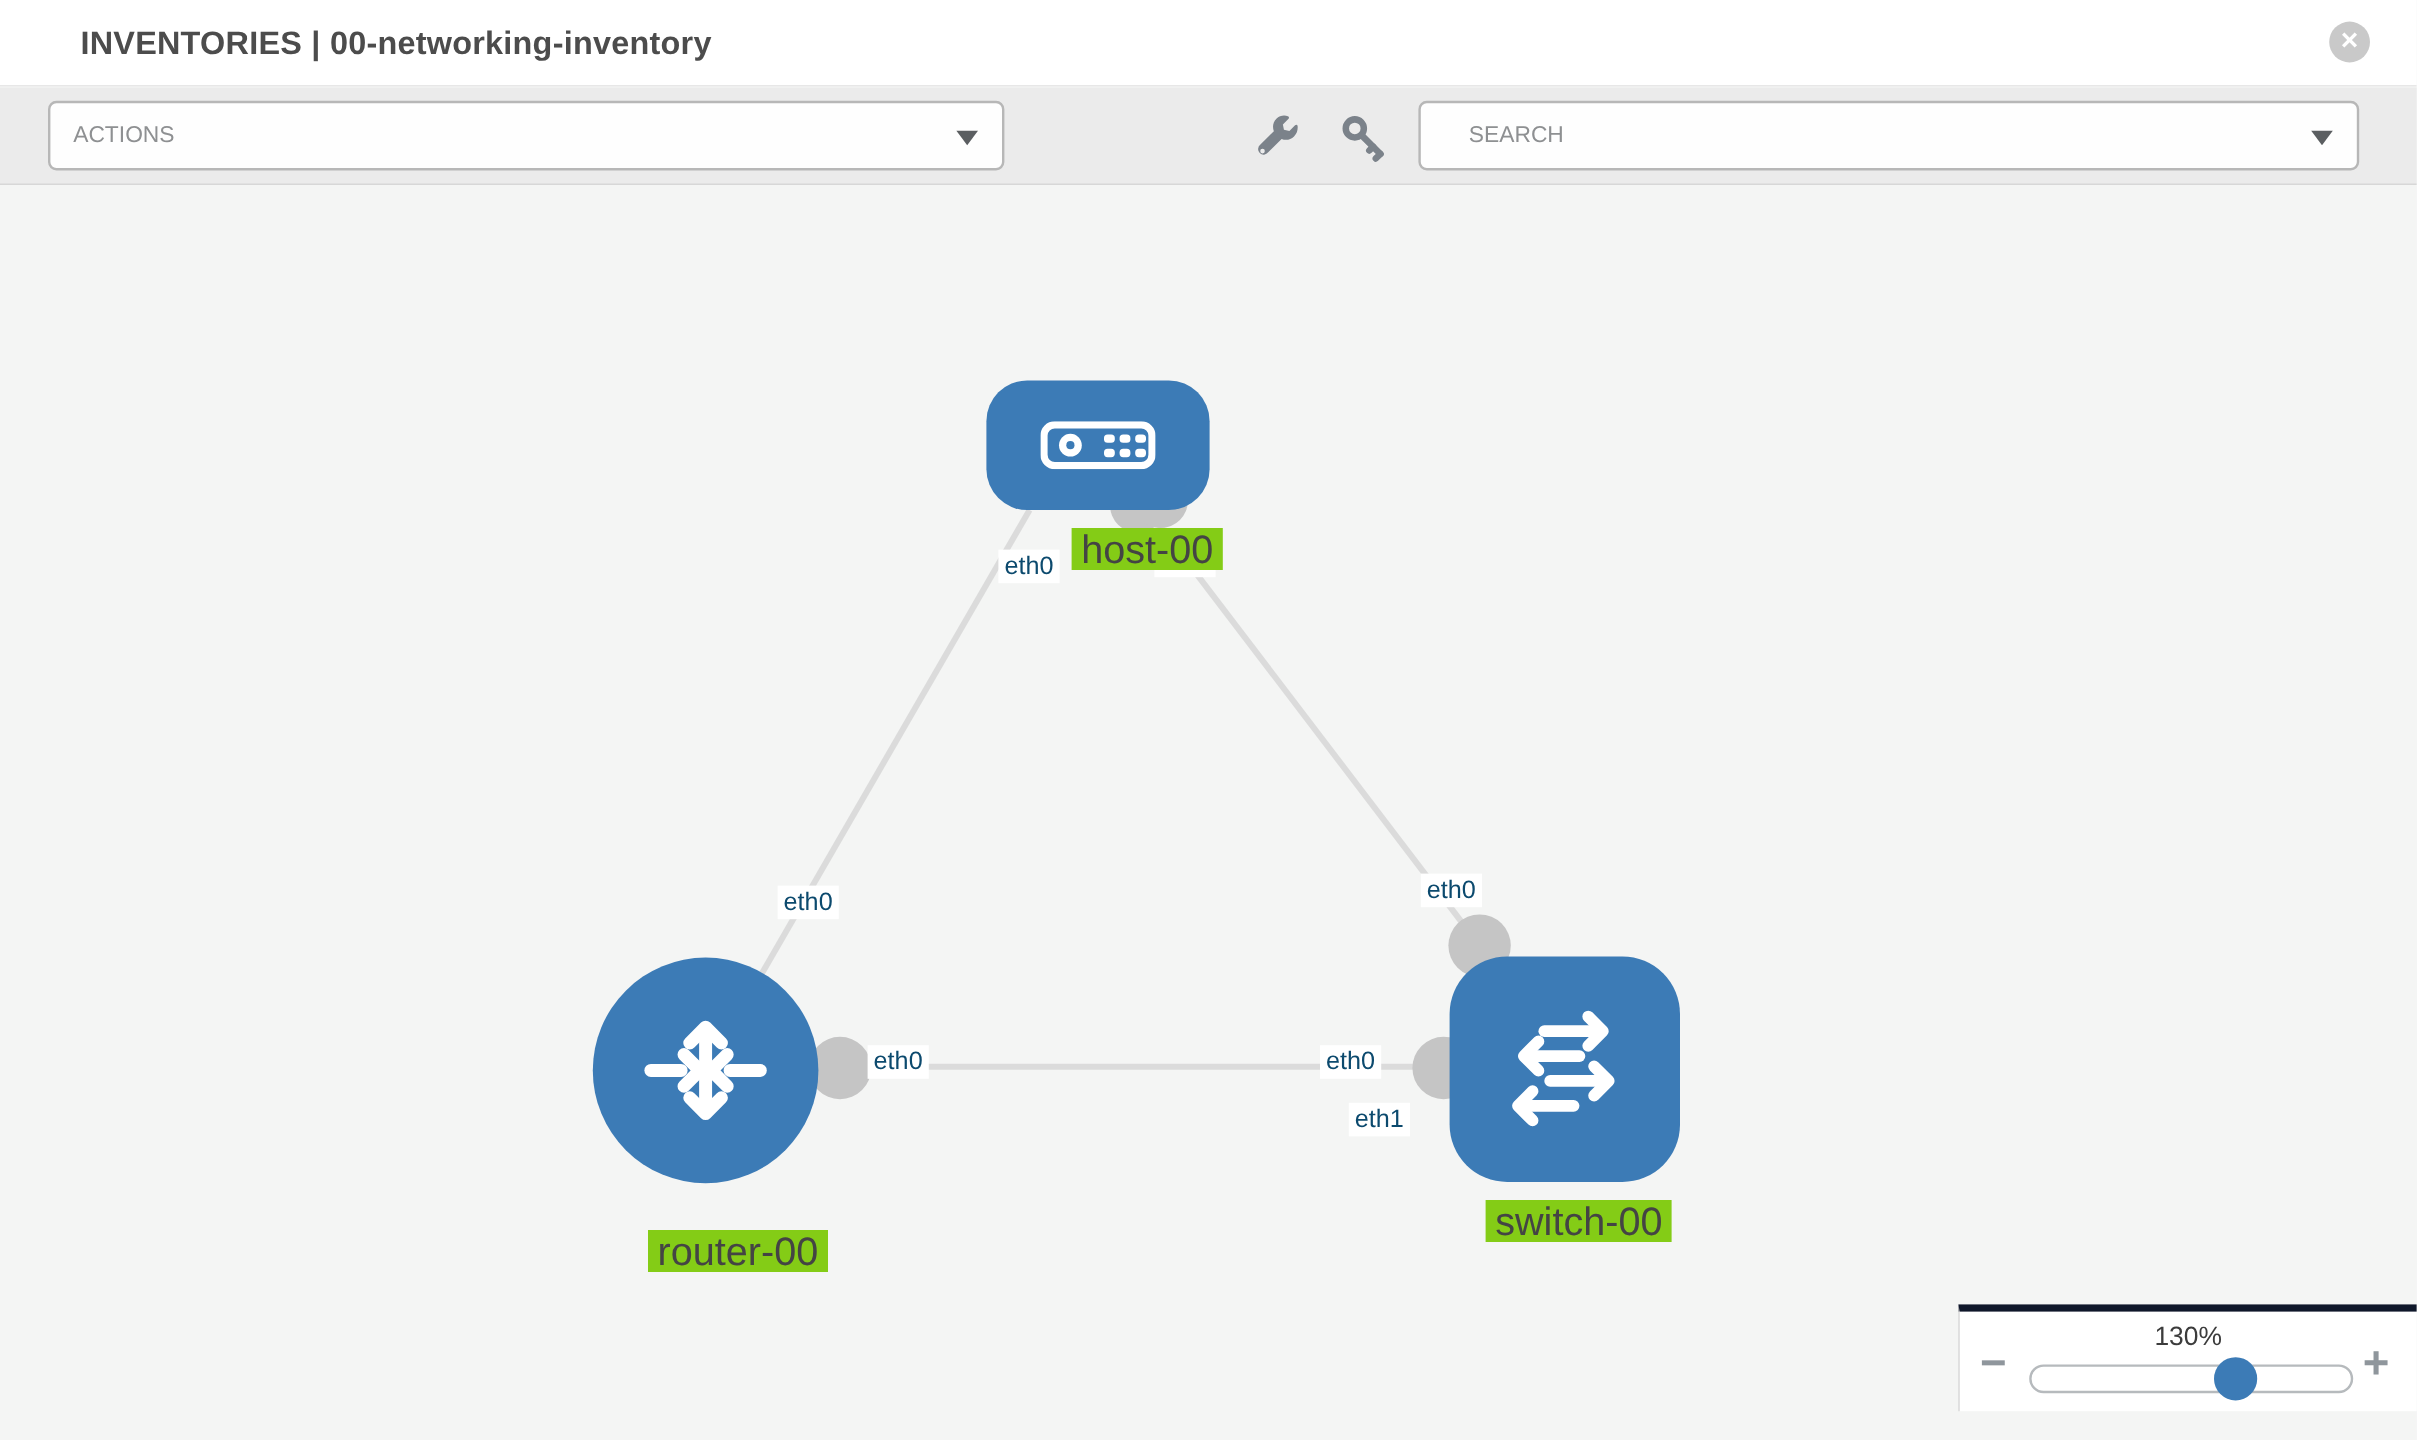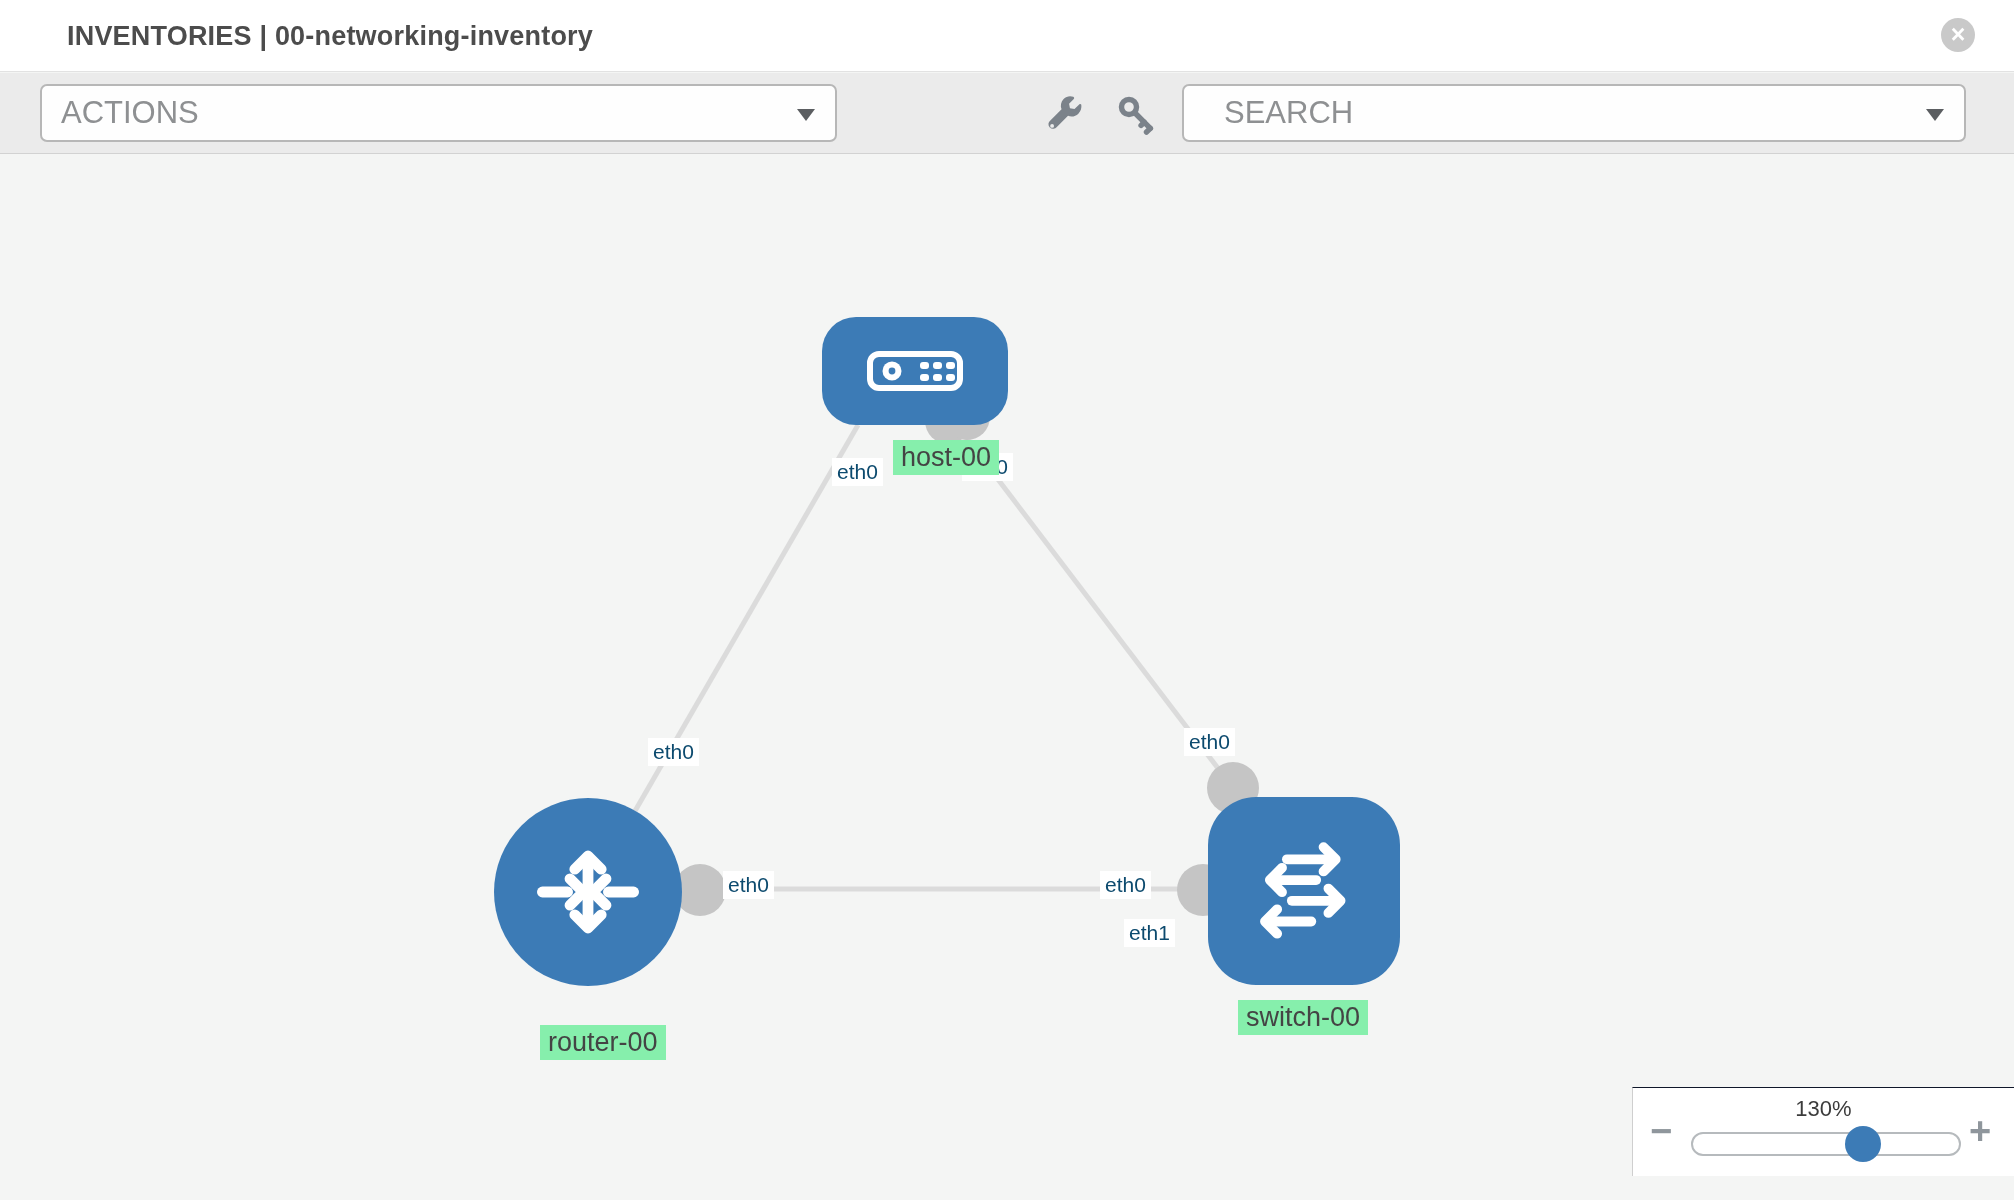--- a/index.html
+++ b/index.html
@@ -6,41 +6,41 @@
   html,body { width:2014px; height:1200px; font-family:"Liberation Sans", sans-serif; }
   #app { position:relative; width:2014px; height:1200px; background:#f4f5f4; overflow:hidden; }
 
   
   .header { position:absolute; left:0; top:0; width:2014px; height:72px; background:#ffffff; border-bottom:1px solid #e2e2e2; }
   .page-title { position:absolute; left:40px; top:0; line-height:72px; font-size:27px; font-weight:700; color:#4c4c4c; letter-spacing:.2px;margin-left:27px; }
   .close-btn { position:absolute; right:39px; top:18px; width:34px; height:34px; border-radius:50%; background:#c9c9c9; color:#ffffff; font-size:25px; font-weight:700; text-align:center; line-height:33px; cursor:pointer; }
 
   
   .toolbar { position:absolute; left:0; top:73px; width:2014px; height:81px; background:#ebebeb; border-bottom:1px solid #d2d2d2; }
-  .select-box { position:absolute; top:11px; height:58px; background:#fefefe; border:2px solid #b7b7b7; border-radius:7px; color:#8e9092; font-size:31px; line-height:54px; padding-left:19px; cursor:pointer; }
+  .select-box { position:absolute; top:11px; height:58px; background:#fefefe; border:2px solid #b7b7b7; border-radius:7px; color:#8e9092; font-size:19px; line-height:54px; padding-left:19px; cursor:pointer; }
   .select-actions { left:40px; width:797px; }
   .select-search { left:1182px; width:784px;padding-left:40px; }
   .caret { position:absolute; right:20px; top:23px; width:0; height:0; border-left:9px solid transparent; border-right:9px solid transparent; border-top:12px solid #5b5e61; }
   .tool-icon { position:absolute; top:20px; width:42px; height:42px; cursor:pointer; }
   .tool-wrench { left:1043px; }
   .tool-key { left:1115px; }
 
   
   .canvas { position:absolute; left:0; top:155px; width:2014px; height:1045px; background:#f4f5f4; }
   .net-svg { position:absolute; left:0; top:0; width:2014px; height:1045px; }
   .node { position:absolute; background:#3c7bb6; display:flex; align-items:center; justify-content:center; cursor:pointer; }
   .node-host { left:822px; top:162px; width:186px; height:108px; border-radius:34px; }
   .node-router { left:494px; top:643px; width:188px; height:188px; border-radius:50%; }
   .node-switch { left:1208px; top:642px; width:192px; height:188px; border-radius:48px; }
   .chip { position:absolute; background:#ffffff; color:#0c4a6e; font-size:21px; line-height:26px; padding:1px 5px; white-space:nowrap; z-index:3; }
   .chip-over { z-index:4;margin-top:48px; }
-  .node-label { position:absolute; background:#86efac; color:#444444; font-size:27px; line-height:33px; padding:1px 8px; white-space:nowrap; z-index:5; }
+  .node-label { position:absolute; background:#84cc16; color:#444444; font-size:33px; line-height:33px; padding:1px 8px; white-space:nowrap; z-index:5; }
 
   
-  .zoom-panel { position:absolute; left:1632px; top:1087px; width:382px; height:89px; background:#ffffff; border-left:1px solid #cfcfcf; border-top:1px solid #0f172a; }
+  .zoom-panel { position:absolute; left:1632px; top:1087px; width:382px; height:89px; background:#ffffff; border-left:1px solid #cfcfcf; border-top:6px solid #0f172a; }
   .zoom-level { width:100%; text-align:center; margin-top:8px; font-size:22px; color:#3c3c3c; }
   .zoom-minus, .zoom-plus { position:absolute; top:22px; font-size:38px; font-weight:700; color:#8f969c; cursor:pointer; }
   .zoom-minus { left:17px; }
   .zoom-plus { left:336px; }
   .zoom-track { position:absolute; left:58px; top:44px; width:270px; height:24px; background:#ffffff; border:2px solid #b6babd; border-radius:13px; cursor:pointer; }
   .zoom-thumb { position:absolute; left:212px; top:38px; width:36px; height:36px; border-radius:50%; background:#3c7bb6; cursor:pointer; }
 </style>
 </head>
 <body>
 

